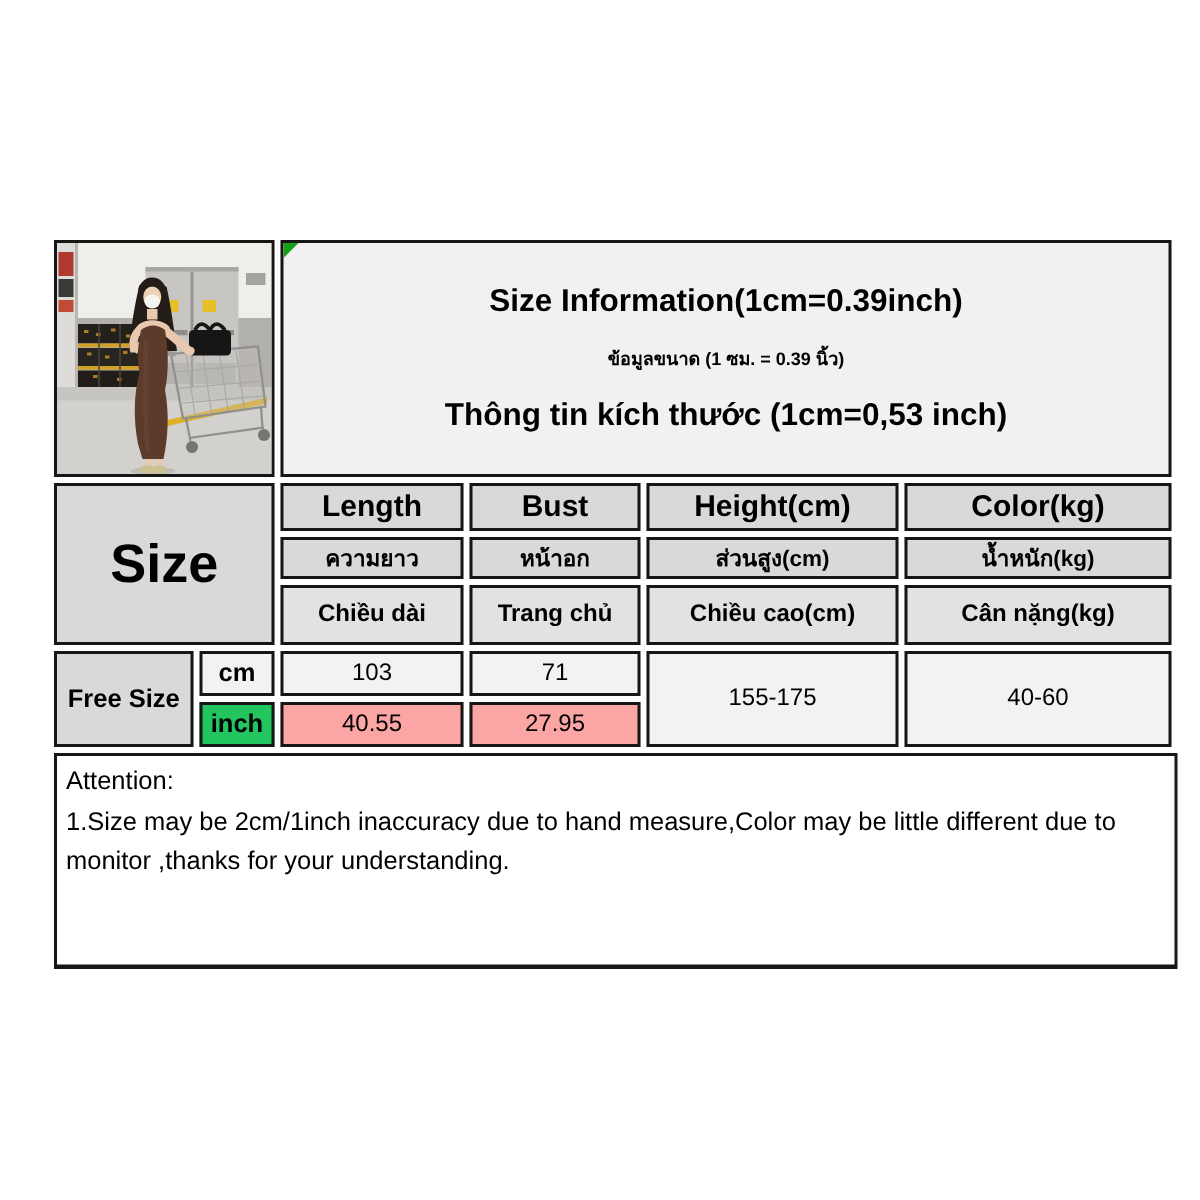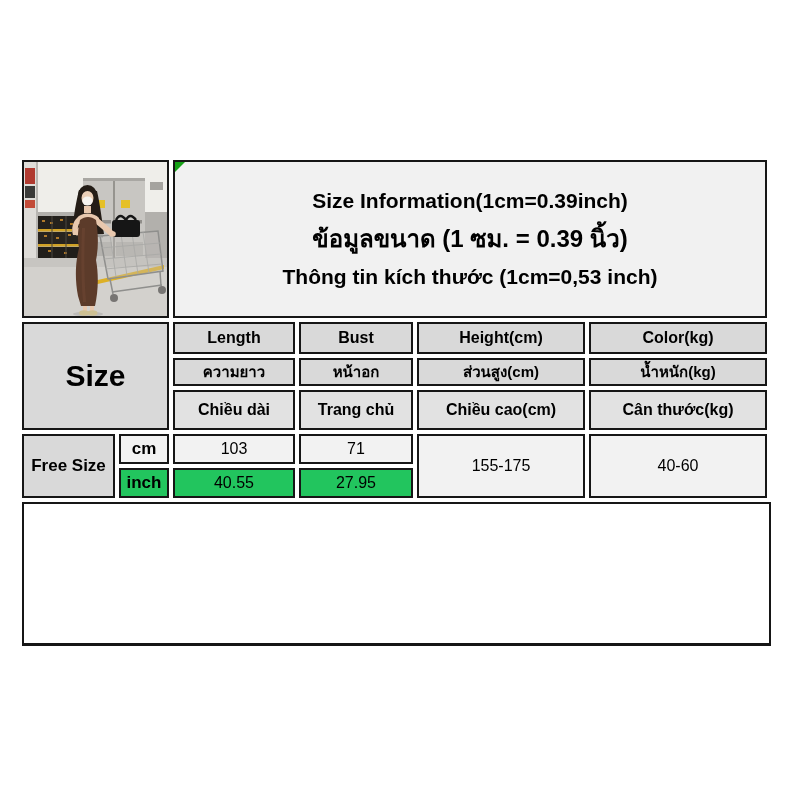--- a/index.html
+++ b/index.html
@@ -6,57 +6,57 @@
     margin: 0; padding: 0;
     width: 800px; height: 800px;
     background: #ffffff;
     font-family: "Liberation Sans", "DejaVu Sans", sans-serif;
     color: #000;
     position: relative;
     overflow: hidden;
   }
   .sheet {
     position: absolute;
-    left: 18px; top: 156px;
+    left: 32px; top: 156px;
     width: 757px;
   }
   table.size-table {
     border-collapse: separate;
     border-spacing: 4px;
     width: 753px;
     table-layout: fixed;
   }
   table.size-table td {
     border: 2px solid #161616;
     text-align: center;
     vertical-align: middle;
     padding: 0;
     overflow: hidden;
   }
   td.photo-cell { background: #fff; padding: 0; }
   td.photo-cell svg { display: block; width: 100%; height: 154px; }
   td.title-cell { background: #f1f1f1; position: relative; }
   .title-line-en, .title-line-vi { font-size: 21px; font-weight: 700; line-height: 38px; }
-  .title-line-th { font-size: 24px; font-weight: 700; line-height: 38px; }
+  .title-line-th { font-size: 12px; font-weight: 700; line-height: 38px; }
   .green-corner {
     position: absolute; top: 0; left: 0;
     width: 0; height: 0;
     border-top: 10px solid #16a016;
     border-right: 10px solid transparent;
   }
   td.corner-cell {
     background: #d9d9d9;
-    font-size: 30px; font-weight: 700;
-  }
-  td.hdr { background: #d9d9d9; font-weight: 700; font-size: 16px; }
+    font-size: 36px; font-weight: 700;
+  }
+  td.hdr { background: #d9d9d9; font-weight: 700; font-size: 20px; }
   td.hdr-th { background: #d9d9d9; font-weight: 700; font-size: 15px; }
   td.hdr-vi { background: #e2e2e2; font-weight: 700; font-size: 16px; }
   td.rowlabel { background: #d9d9d9; font-weight: 700; font-size: 17px; }
   td.unit { font-weight: 700; font-size: 17px; background: #22c55e; }
-  td.val { font-weight: 400; font-size: 16px; background: #22c55e; }
+  td.val { font-weight: 400; font-size: 16px; background: #fca5a5; }
   td.light { background: #f2f2f2; }
   .attention {
     margin: 0 4px;
     border: 2px solid #161616;
     border-bottom-width: 3px;
     height: 131px;
     padding: 4px 6px;
     font-size: 17px;
     line-height: 26.5px;
     text-align: left;
@@ -190,36 +190,38 @@
       <td class="hdr-th">ความยาว</td>
       <td class="hdr-th">หน้าอก</td>
       <td class="hdr-th">ส่วนสูง(cm)</td>
       <td class="hdr-th">น้ำหนัก(kg)</td>
     </tr>
 
     <tr style="height:40px">
       <td class="hdr-vi">Chiều dài</td>
       <td class="hdr-vi">Trang chủ</td>
       <td class="hdr-vi">Chiều cao(cm)</td>
-      <td class="hdr-vi">Cân thước(kg)</td>
+      <td class="hdr-vi">Cân nặng(kg)</td>
     </tr>
 
     <tr style="height:30px">
       <td rowspan="2" class="rowlabel">Free Size</td>
       <td class="unit light">cm</td>
       <td class="val light">103</td>
       <td class="val light">71</td>
       <td rowspan="2" class="val light">155-175</td>
       <td rowspan="2" class="val light">40-60</td>
     </tr>
 
     <tr style="height:30px">
       <td class="unit">inch</td>
       <td class="val">40.55</td>
       <td class="val">27.95</td>
     </tr>
   </tbody>
     </table>
 
   <div class="attention">
+    <div>Attention:</div>
+    <div>1.Size may be 2cm/1inch inaccuracy due to hand measure,Color may be little different due to monitor ,thanks for your understanding.</div>
   </div>
 
 </div>
 
 </body></html>

